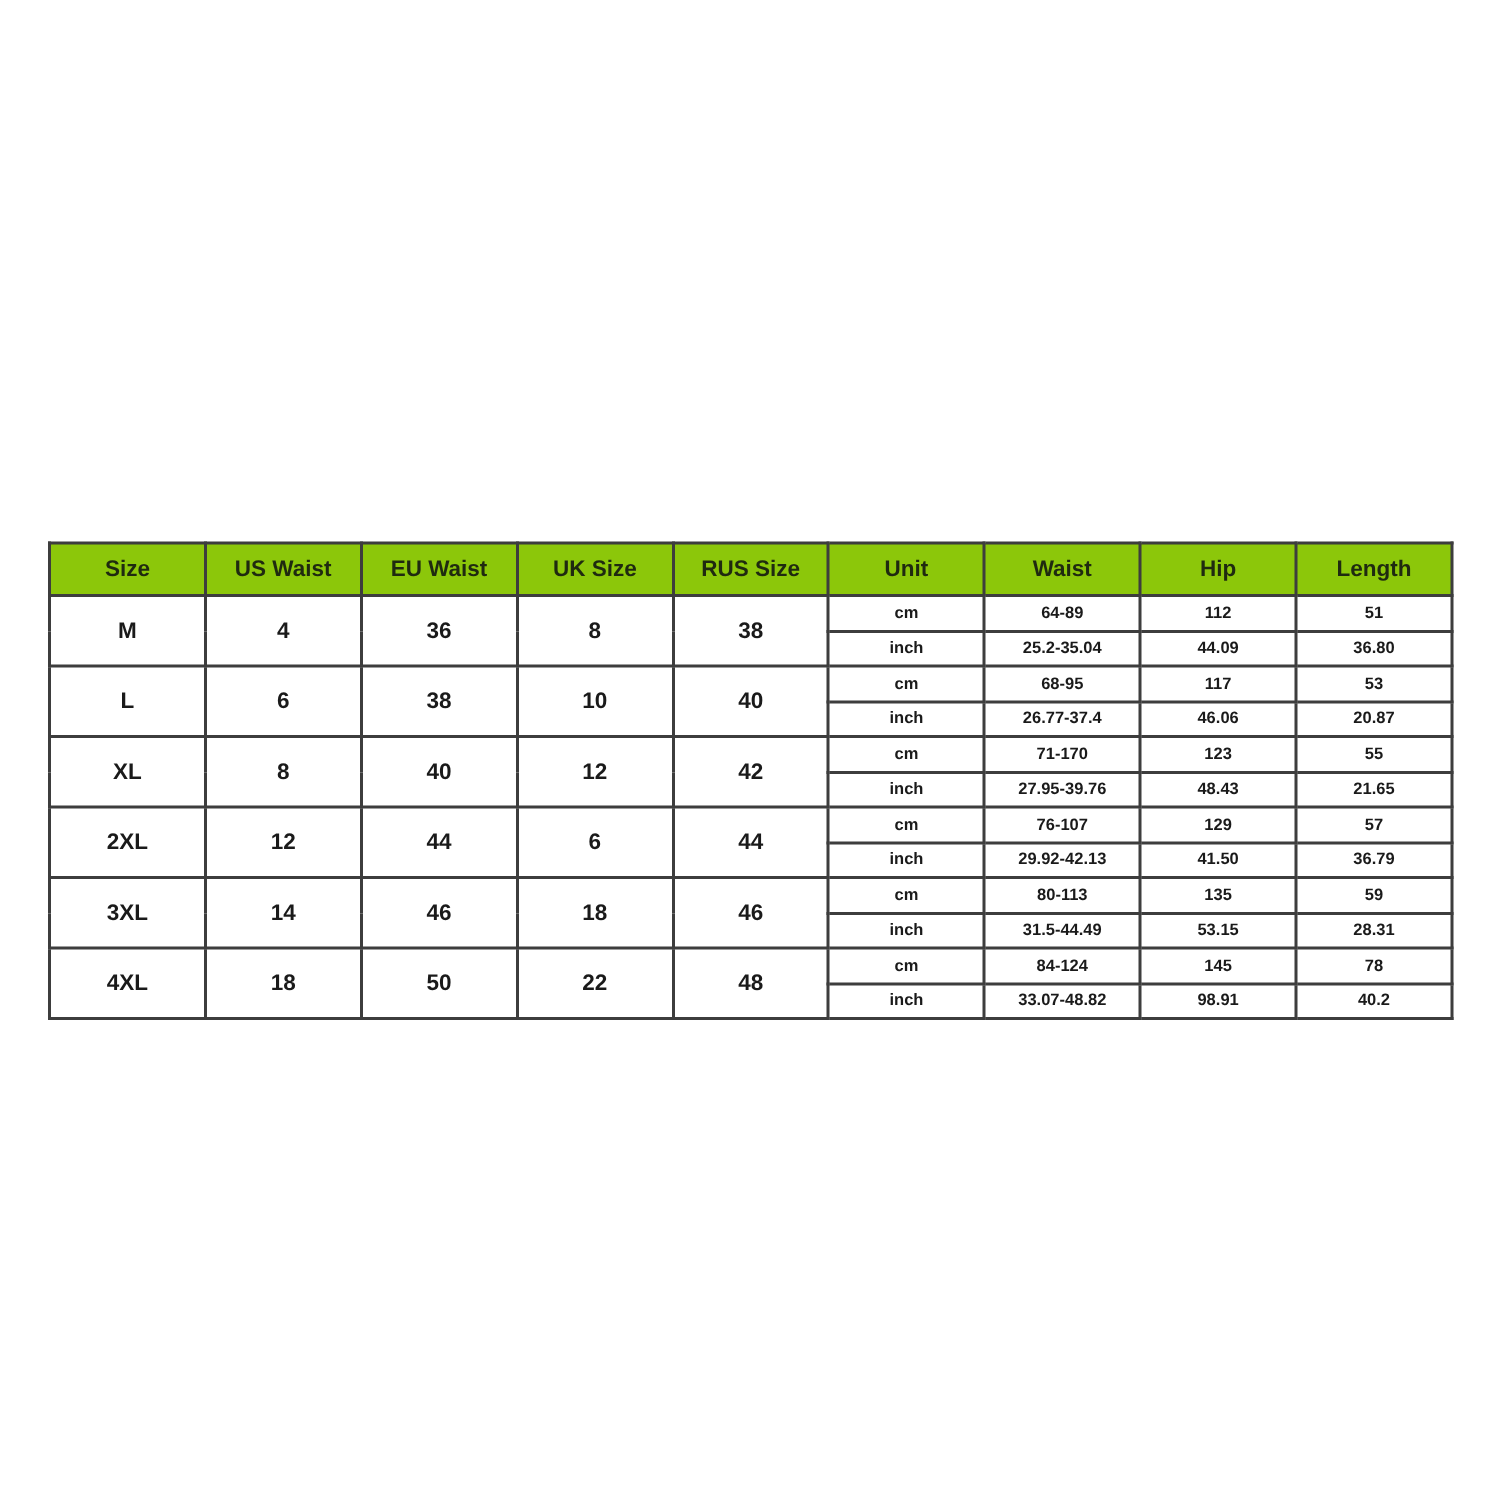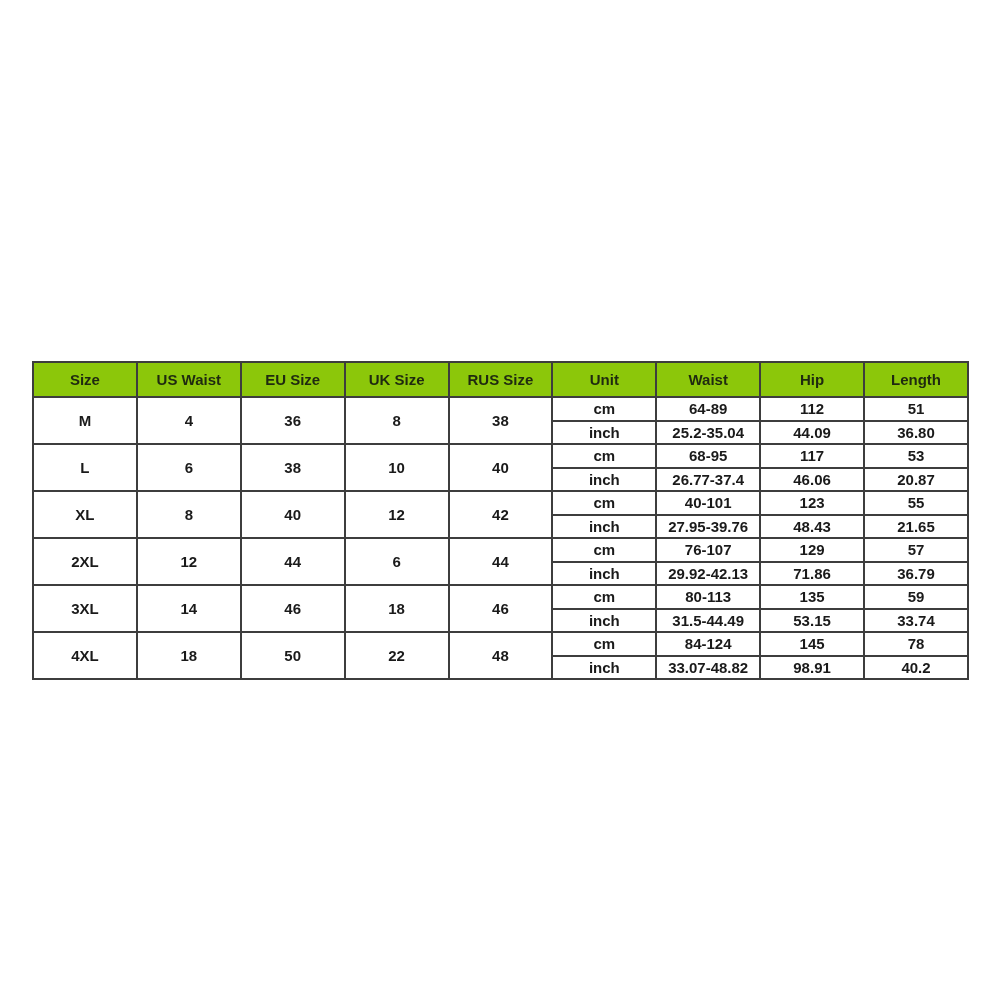--- a/index.html
+++ b/index.html
@@ -25,31 +25,31 @@
     vertical-align: middle;
     padding: 0;
   }
   table.size-chart th {
     background: #8cc70a;
     height: 33px;
     font-size: 15px;
     color: #1f2a10;
   }
   table.size-chart td.main { height: 45px; }
-  table.size-chart td.sub { height: 21px; font-size: 15px; }
+  table.size-chart td.sub { height: 21px; font-size: 11px; }
 </style>
 </head>
 <body>
 
 <table class="size-chart">
   <thead>
     <tr>
       <th>Size</th>
       <th>US Waist</th>
-      <th>EU Size</th>
+      <th>EU Waist</th>
       <th>UK Size</th>
       <th>RUS Size</th>
       <th>Unit</th>
       <th>Waist</th>
       <th>Hip</th>
       <th>Length</th>
     </tr>
   </thead>
   <tbody id="tbody">
       <tr>
@@ -86,21 +86,21 @@
         <td class="sub">46.06</td>
         <td class="sub">20.87</td>
       </tr>
       <tr>
         <td class="main" rowspan="2">XL</td>
         <td class="main" rowspan="2">8</td>
         <td class="main" rowspan="2">40</td>
         <td class="main" rowspan="2">12</td>
         <td class="main" rowspan="2">42</td>
         <td class="sub">cm</td>
-        <td class="sub">40-101</td>
+        <td class="sub">71-170</td>
         <td class="sub">123</td>
         <td class="sub">55</td>
       </tr>
       <tr>
         <td class="sub">inch</td>
         <td class="sub">27.95-39.76</td>
         <td class="sub">48.43</td>
         <td class="sub">21.65</td>
       </tr>
       <tr>
@@ -110,39 +110,39 @@
         <td class="main" rowspan="2">6</td>
         <td class="main" rowspan="2">44</td>
         <td class="sub">cm</td>
         <td class="sub">76-107</td>
         <td class="sub">129</td>
         <td class="sub">57</td>
       </tr>
       <tr>
         <td class="sub">inch</td>
         <td class="sub">29.92-42.13</td>
-        <td class="sub">71.86</td>
+        <td class="sub">41.50</td>
         <td class="sub">36.79</td>
       </tr>
       <tr>
         <td class="main" rowspan="2">3XL</td>
         <td class="main" rowspan="2">14</td>
         <td class="main" rowspan="2">46</td>
         <td class="main" rowspan="2">18</td>
         <td class="main" rowspan="2">46</td>
         <td class="sub">cm</td>
         <td class="sub">80-113</td>
         <td class="sub">135</td>
         <td class="sub">59</td>
       </tr>
       <tr>
         <td class="sub">inch</td>
         <td class="sub">31.5-44.49</td>
         <td class="sub">53.15</td>
-        <td class="sub">33.74</td>
+        <td class="sub">28.31</td>
       </tr>
       <tr>
         <td class="main" rowspan="2">4XL</td>
         <td class="main" rowspan="2">18</td>
         <td class="main" rowspan="2">50</td>
         <td class="main" rowspan="2">22</td>
         <td class="main" rowspan="2">48</td>
         <td class="sub">cm</td>
         <td class="sub">84-124</td>
         <td class="sub">145</td>

